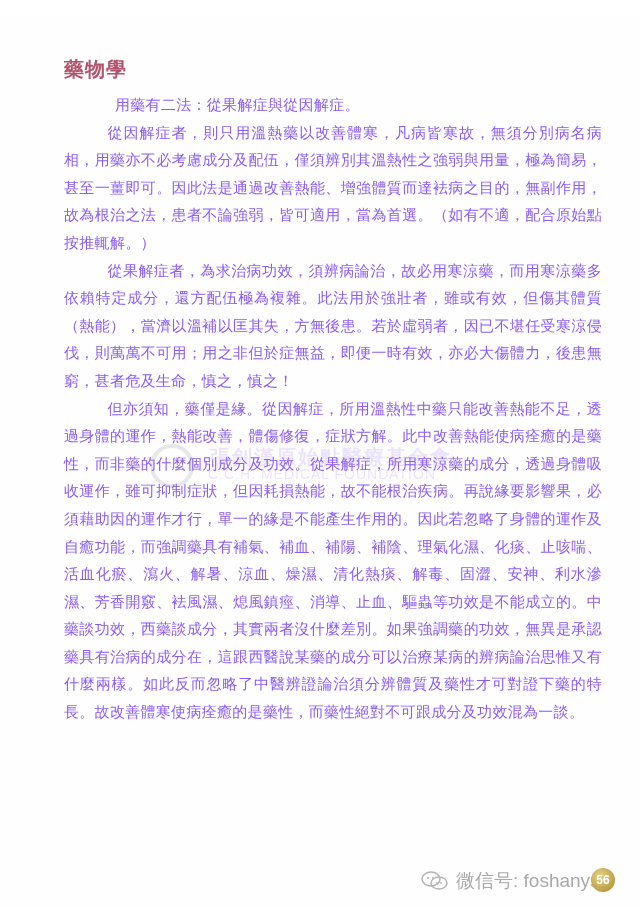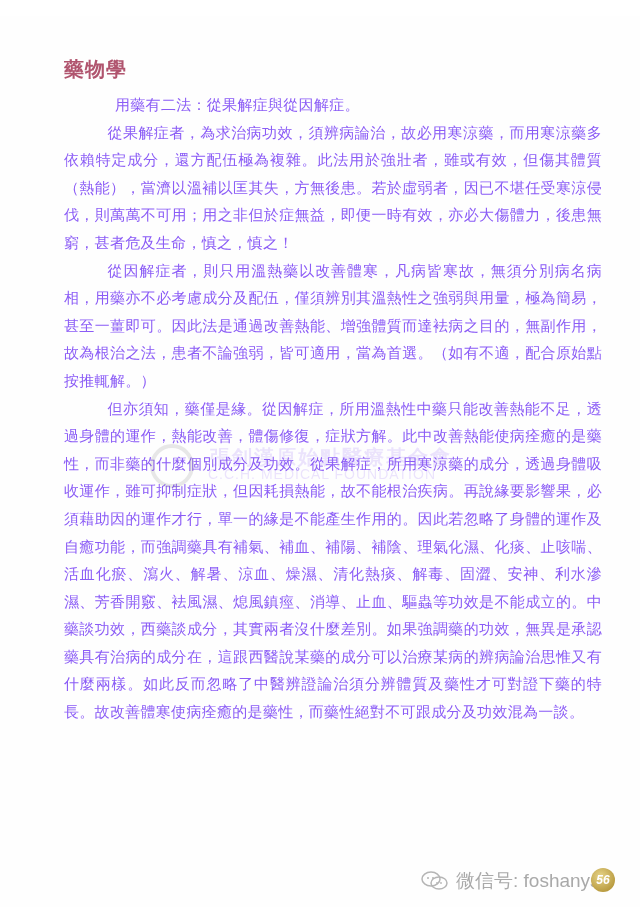--- a/index.html
+++ b/index.html
@@ -101,38 +101,37 @@
       position: absolute;
       left: 591px;
       top: 852px;
       width: 24px;
       height: 24px;
       border-radius: 50%;
       background: radial-gradient(circle at 40% 35%, #e7d489, #b89a3e 75%);
       color: #ffffff;
       font-size: 12px;
       font-weight: bold;
-      font-style: italic;
       display: flex;
       align-items: center;
       justify-content: center;
       font-family: "Liberation Sans", sans-serif;
     }
   </style>
 </head>
 <body>
 
 <div class="page">
 
   <div class="title">藥物學</div>
 
   <div class="body-text">
     <p class="para first">用藥有二法：從果解症與從因解症。</p>
+    <p class="para">從因解症者，則只用溫熱藥以改善體寒，凡病皆寒故，無須分別病名病相，用藥亦不必考慮成分及配伍，僅須辨別其溫熱性之強弱與用量，極為簡易，甚至一薑即可。因此法是通過改善熱能、增強體質而達袪病之目的，無副作用，故為根治之法，患者不論強弱，皆可適用，當為首選。（如有不適，配合原始點按推輒解。）</p>
     <p class="para">從果解症者，為求治病功效，須辨病論治，故必用寒涼藥，而用寒涼藥多依賴特定成分，還方配伍極為複雜。此法用於強壯者，雖或有效，但傷其體質（熱能），當濟以溫補以匡其失，方無後患。若於虛弱者，因已不堪任受寒涼侵伐，則萬萬不可用；用之非但於症無益，即便一時有效，亦必大傷體力，後患無窮，甚者危及生命，慎之，慎之！</p>
-    <p class="para">從因解症者，則只用溫熱藥以改善體寒，凡病皆寒故，無須分別病名病相，用藥亦不必考慮成分及配伍，僅須辨別其溫熱性之強弱與用量，極為簡易，甚至一薑即可。因此法是通過改善熱能、增強體質而達袪病之目的，無副作用，故為根治之法，患者不論強弱，皆可適用，當為首選。（如有不適，配合原始點按推輒解。）</p>
     <p class="para">但亦須知，藥僅是緣。從因解症，所用溫熱性中藥只能改善熱能不足，透過身體的運作，熱能改善，體傷修復，症狀方解。此中改善熱能使病痊癒的是藥性，而非藥的什麼個別成分及功效。從果解症，所用寒涼藥的成分，透過身體吸收運作，雖可抑制症狀，但因耗損熱能，故不能根治疾病。再說緣要影響果，必須藉助因的運作才行，單一的緣是不能產生作用的。因此若忽略了身體的運作及自癒功能，而強調藥具有補氣、補血、補陽、補陰、理氣化濕、化痰、止咳喘、活血化瘀、瀉火、解暑、涼血、燥濕、清化熱痰、解毒、固澀、安神、利水滲濕、芳香開竅、袪風濕、熄風鎮痙、消導、止血、驅蟲等功效是不能成立的。中藥談功效，西藥談成分，其實兩者沒什麼差別。如果強調藥的功效，無異是承認藥具有治病的成分在，這跟西醫說某藥的成分可以治療某病的辨病論治思惟又有什麼兩樣。如此反而忽略了中醫辨證論治須分辨體質及藥性才可對證下藥的特長。故改善體寒使病痊癒的是藥性，而藥性絕對不可跟成分及功效混為一談。</p>
   </div>
 
   <div class="watermark">
     <div class="wm-logo"></div>
     <div class="wm-cn">張釗漢原始點醫療基金會</div>
     <div class="wm-en">C.C.H. MEDICAL FOUNDATION</div>
   </div>
 
   <div class="wechat">

